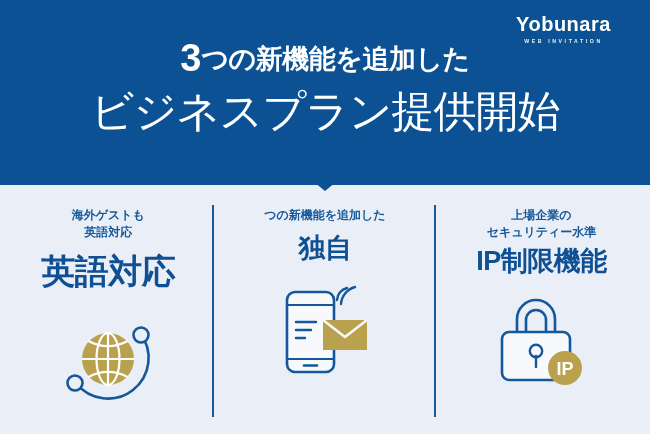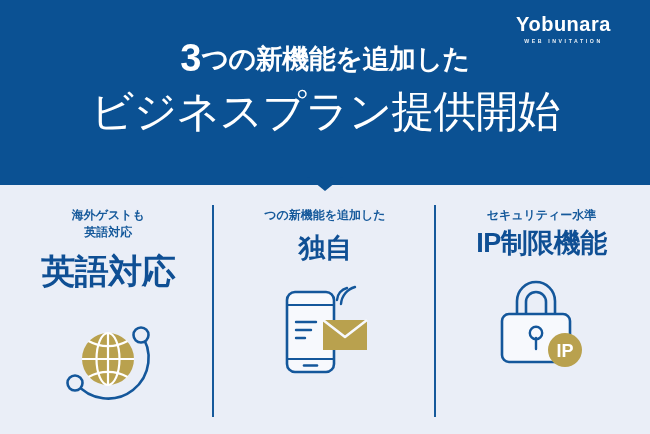--- a/index.html
+++ b/index.html
@@ -173,20 +173,21 @@
           </g>
 
           <rect x="54" y="42" width="44" height="30" fill="#b9a14e"></rect>
           <path d="M 54 42 L 76 59 L 98 42" fill="none" stroke="#f7f9fd" stroke-width="2.6" stroke-linejoin="round"></path>
         </svg>
       </div>
     </div>
 
     <div class="col">
       <div class="cap-block">
+        <div class="caption">上場企業の</div>
         <div class="caption">セキュリティー水準</div>
       </div>
       <div class="heading h-2">IP制限機能</div>
 
       <div class="icon-wrap">
         <svg width="112" height="104" viewBox="0 0 112 104">
 
           <path d="M 32 44 L 32 30 A 19 19 0 0 1 70 30 L 70 44" fill="none" stroke="#14579b" stroke-width="2.6"></path>
           <path d="M 41 44 L 41 31 A 10 10 0 0 1 61 31 L 61 44" fill="none" stroke="#14579b" stroke-width="2.6"></path>
 

